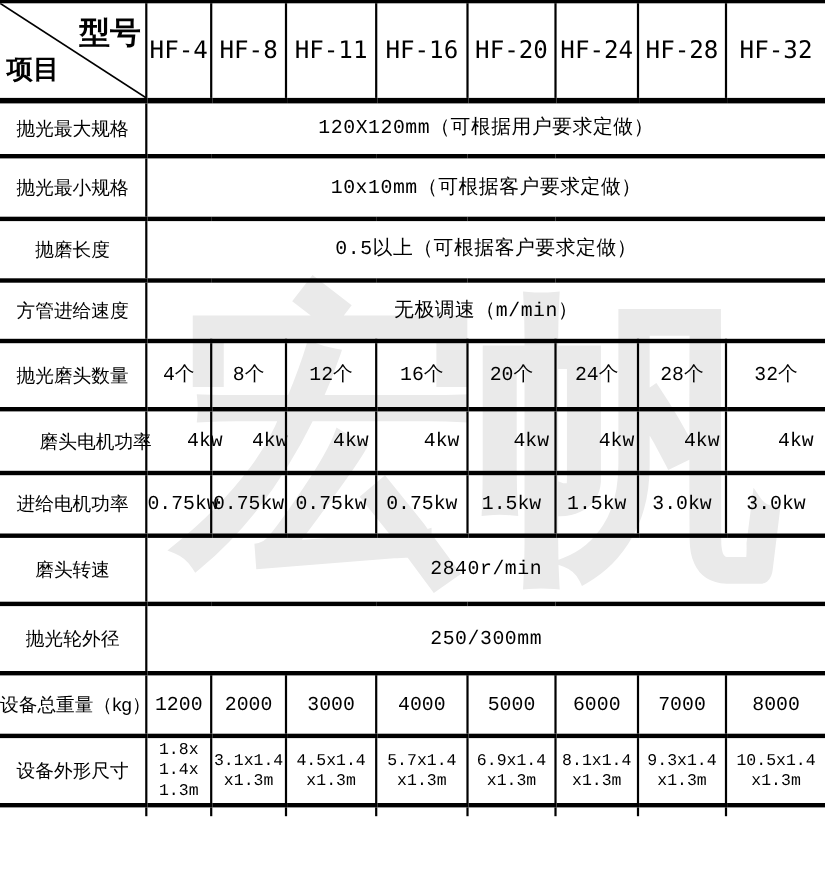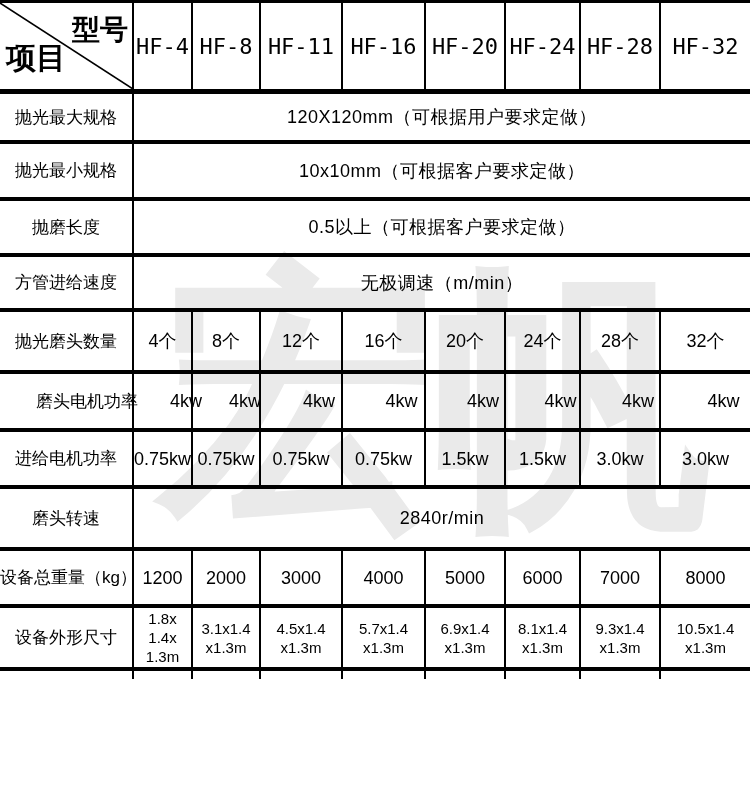--- a/index.html
+++ b/index.html
@@ -14,25 +14,25 @@
              table-layout:fixed;background:transparent;border-top:3px solid #000;}
   td,th{padding:0;text-align:center;vertical-align:middle;background:transparent;
         border-left:2px solid #000;border-bottom:4px solid #000;overflow:visible;}
   td:first-child,th:first-child{border-left:none;}
   tr.header-row th{height:86px;font-family:"DejaVu Sans Mono","Liberation Mono",monospace;
                    font-size:22px;font-weight:normal;border-bottom:5px solid #000;}
   th.corner{position:relative;}
   th.corner svg{position:absolute;left:0;top:0;width:133px;height:86px;}
   .corner-top{position:absolute;top:8px;right:4px;font-size:28px;font-weight:bold;
               font-family:"Liberation Sans",sans-serif;}
-  .corner-bottom{position:absolute;bottom:10px;left:6px;font-size:30px;font-weight:bold;
+  .corner-bottom{position:absolute;bottom:10px;left:6px;font-size:24px;font-weight:bold;
               font-family:Liberation Serif, serif;}
   td.rowlabel{font-size:17px;font-weight:normal;white-space:nowrap;
               font-family:"Liberation Sans",sans-serif;}
-  td.val,td.merged{font-family:Liberation Sans, sans-serif;
+  td.val,td.merged{font-family:Liberation Mono, monospace;
                    font-size:18px;white-space:pre-line;line-height:20px;}
   td.merged{letter-spacing:0.5px;}
   tr.r-dim td.val{font-size:15px;line-height:19px;}
   tr.strip td{height:8px;border-bottom:none;}
   
   tr.r0 td{height:46px;} tr.r1 td{height:53px;} tr.r2 td{height:52px;}
   tr.r3 td{height:51px;} tr.r4 td{height:58px;} tr.r5 td{height:56px;}
   tr.r6 td{height:54px;padding-left:36px;} tr.r7 td{height:53px;} tr.r8 td{height:58px;}
   tr.r9 td{height:59px;} tr.r10 td{height:53px;margin-left:20px;} tr.r11 td{height:59px;}
 </style>
@@ -130,20 +130,24 @@
       <td class="val">1.5kw</td>
       <td class="val">3.0kw</td>
       <td class="val">3.0kw</td>
     </tr>
 
     <tr class="r8">
       <td class="rowlabel">磨头转速</td>
       <td class="merged" colspan="8">2840r/min</td>
     </tr>
 
+    <tr class="r9">
+      <td class="rowlabel">抛光轮外径</td>
+      <td class="merged" colspan="8">250/300mm</td>
+    </tr>
 
     <tr class="r10">
       <td class="rowlabel">设备总重量（kg）</td>
       <td class="val">1200</td>
       <td class="val">2000</td>
       <td class="val">3000</td>
       <td class="val">4000</td>
       <td class="val">5000</td>
       <td class="val">6000</td>
       <td class="val">7000</td>

